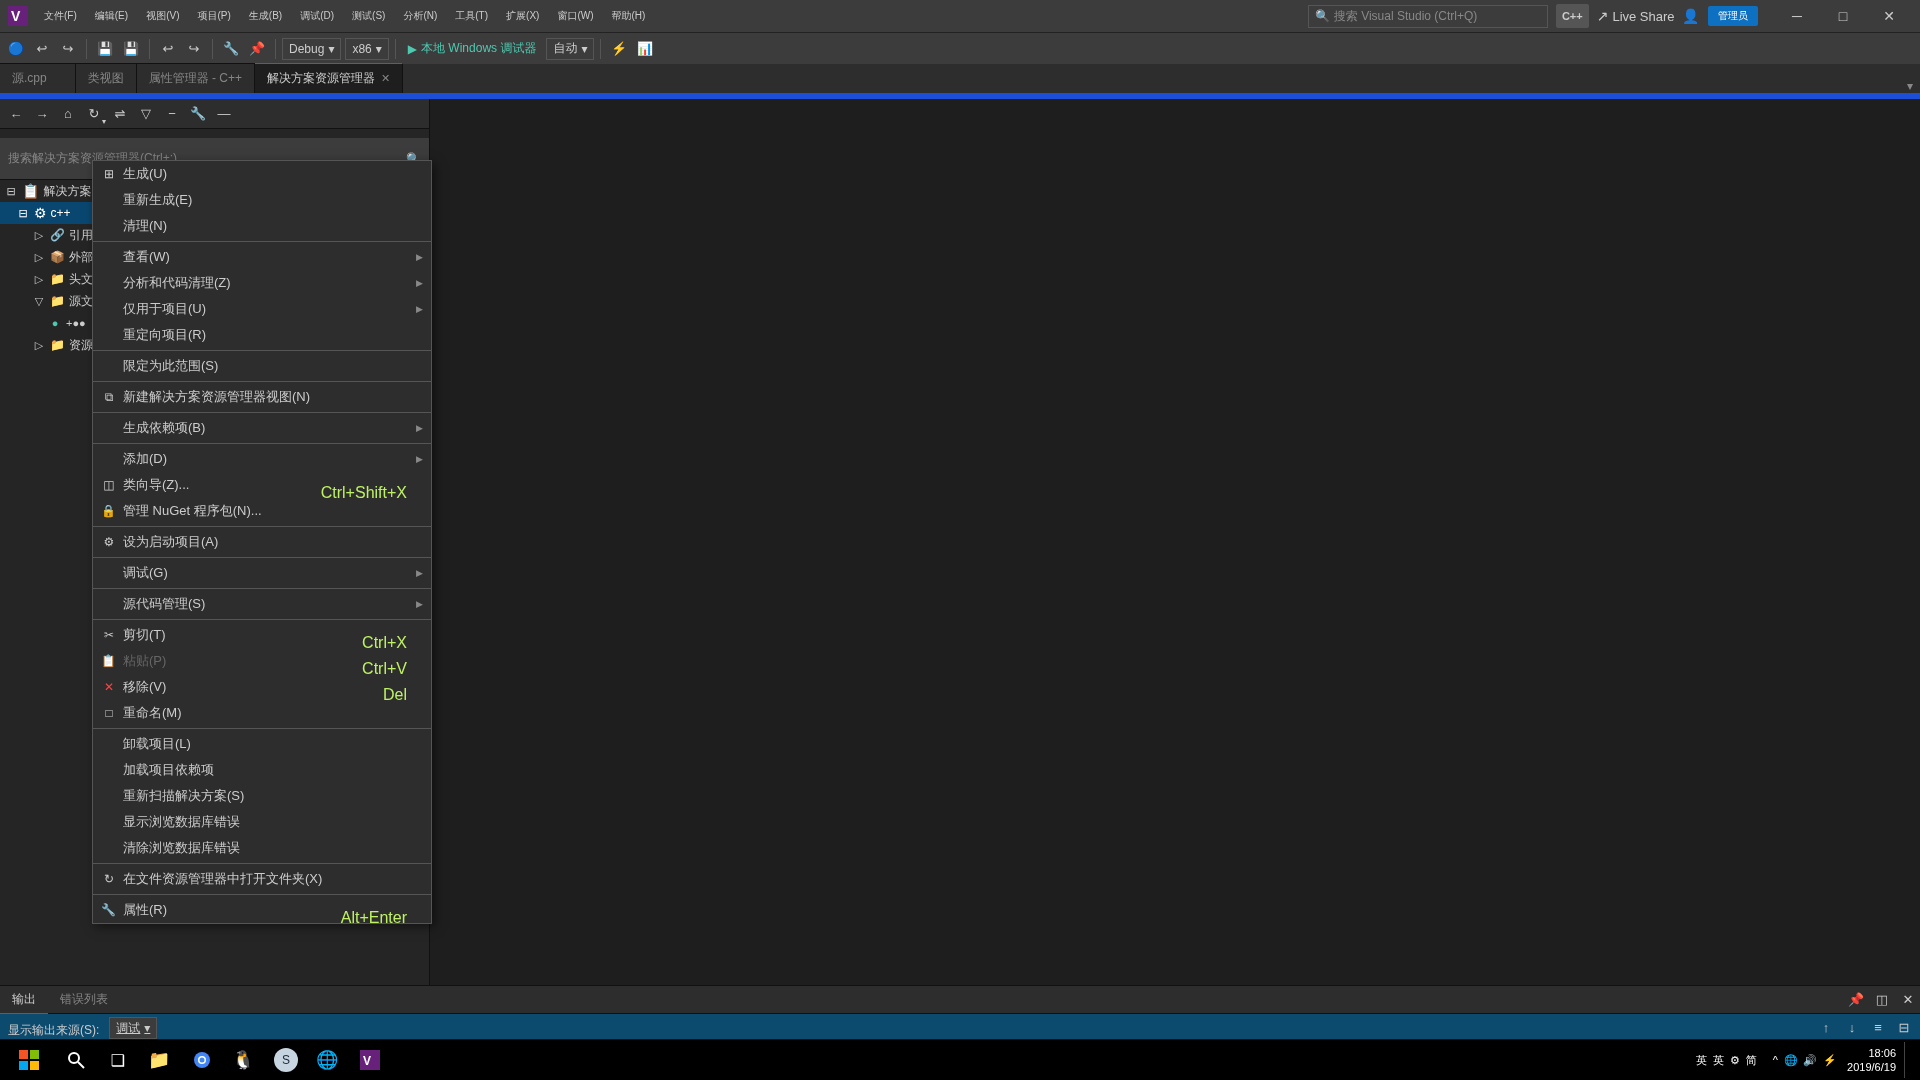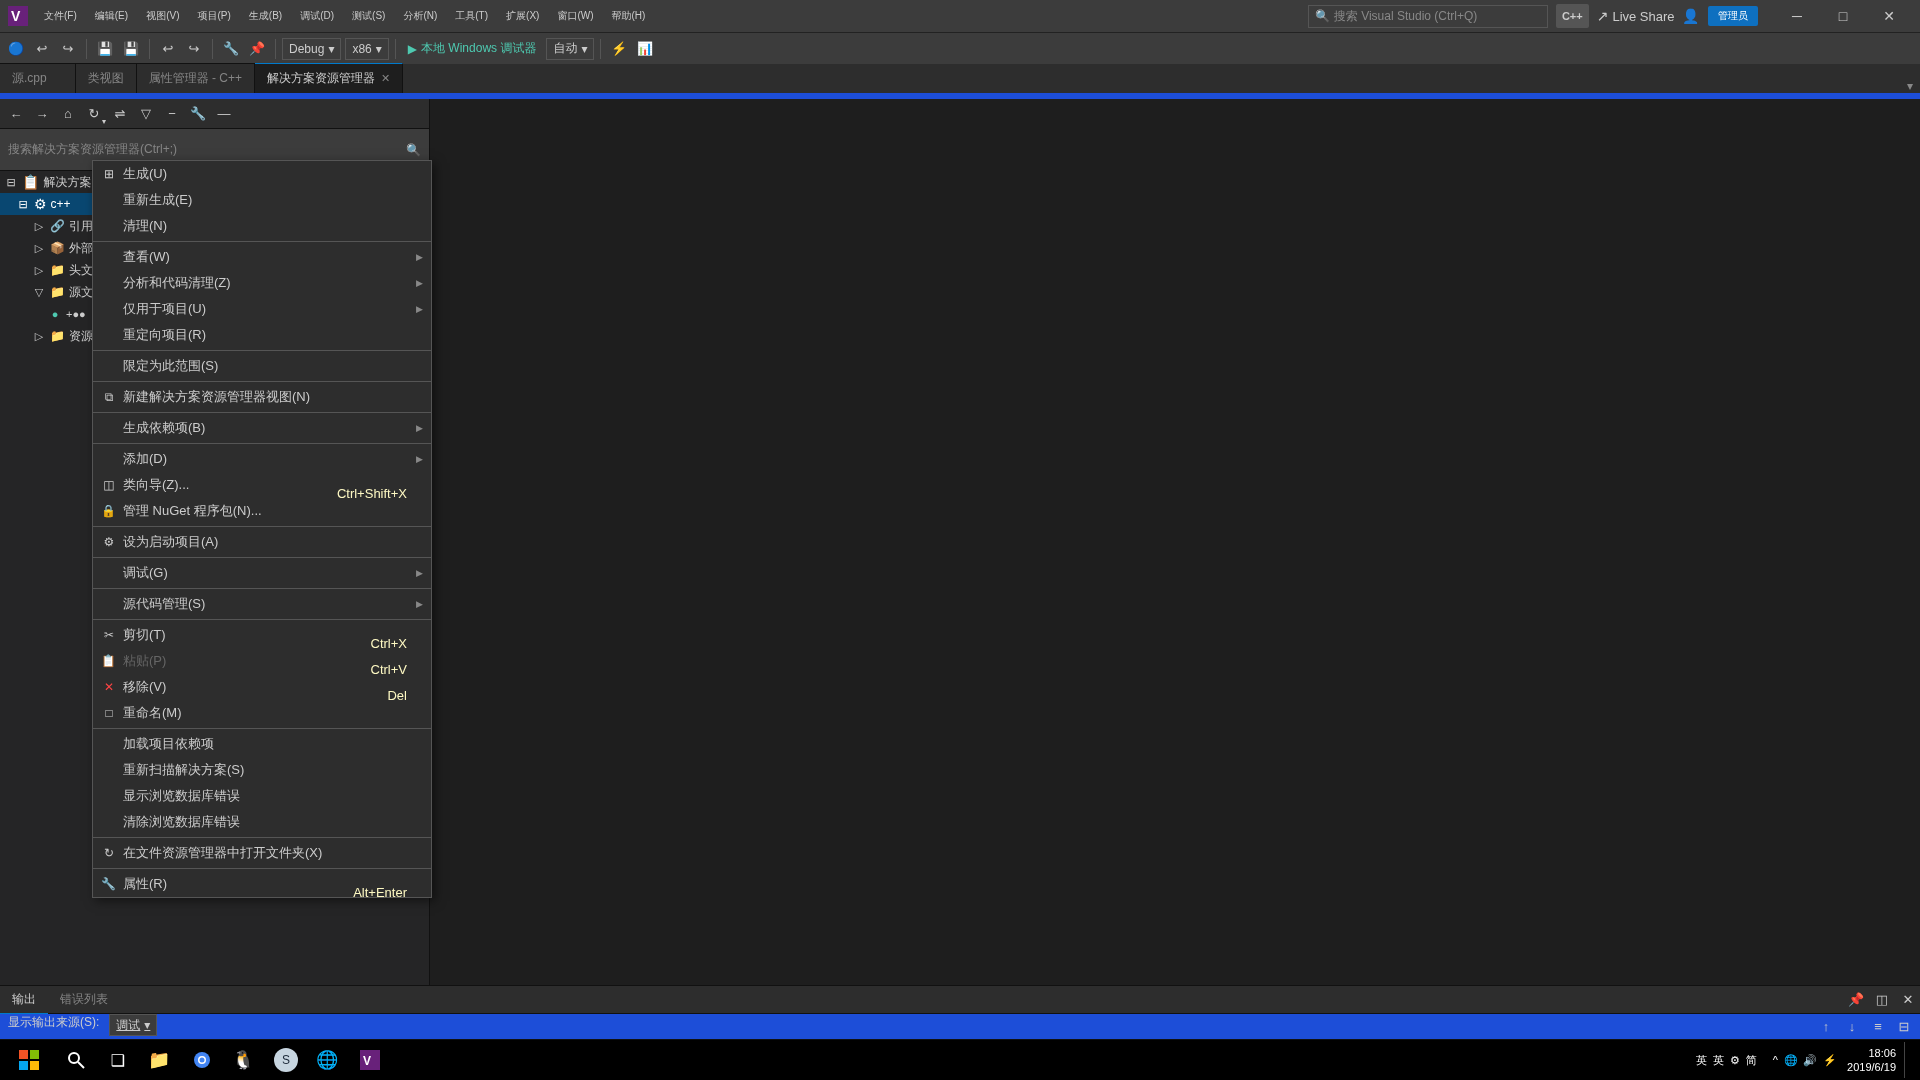--- a/index.html
+++ b/index.html
@@ -188,20 +188,21 @@
     }
     #sol-search {
       height: 42px;
       background: #3c3c3c;
       border-bottom: 1px solid #111;
       display: flex;
       align-items: center;
       padding: 0 8px;
       color: #858585;
       font-size: 12px;
+      margin-top: 9px;
     }
     #sol-tree {
       flex: 1;
       overflow: hidden;
     }
     .tree-item {
       display: flex;
       align-items: center;
       height: 22px;
       padding: 0 4px;
@@ -249,22 +250,22 @@
     }
     .ctx-item.has-sub::after {
       content: '▶';
       position: absolute;
       right: 8px;
       font-size: 9px;
       color: #888;
     }
     .ctx-item .shortcut {
       margin-left: auto;
-      color: #fef9c3;
-      font-size: 13px;
+      color: #bef264;
+      font-size: 16px;
       margin-right: 16px;
       margin-top: 16px;
     }
     .ctx-icon {
       width: 16px;
       height: 16px;
       display: flex;
       align-items: center;
       justify-content: center;
       font-size: 12px;
@@ -297,23 +298,23 @@
       height: 28px;
       display: flex;
       align-items: center;
       font-size: 12px;
       color: #858585;
       cursor: pointer;
     }
     .output-tab.active { color: #cccccc; border-bottom: 1px solid #007acc; }
     #output-toolbar {
       height: 26px;
-      background: #1d4ed8;
-      display: flex;
-      align-items: flex-start;
+      background: #0c4a6e;
+      display: flex;
+      align-items: flex-end;
       padding: 0 4px;
       gap: 2px;
       border-bottom: 1px solid #111;
     }
     #output-content {
       flex: 1;
       background: #1e1e1e;
       padding: 4px 8px;
       font-family: 'Consolas', monospace;
       font-size: 12px;
@@ -642,20 +643,24 @@
     <span>移除(V)</span>
     <span class="shortcut">Del</span>
   </div>
   <div class="ctx-item">
     <span class="ctx-icon">□</span>
     <span>重命名(M)</span>
   </div>
   <div class="ctx-sep"></div>
   <div class="ctx-item">
     <span class="ctx-icon"></span>
+    <span>卸载项目(L)</span>
+  </div>
+  <div class="ctx-item">
+    <span class="ctx-icon"></span>
     <span>加载项目依赖项</span>
   </div>
   <div class="ctx-item">
     <span class="ctx-icon"></span>
     <span>重新扫描解决方案(S)</span>
   </div>
   <div class="ctx-item">
     <span class="ctx-icon"></span>
     <span>显示浏览数据库错误</span>
   </div>

